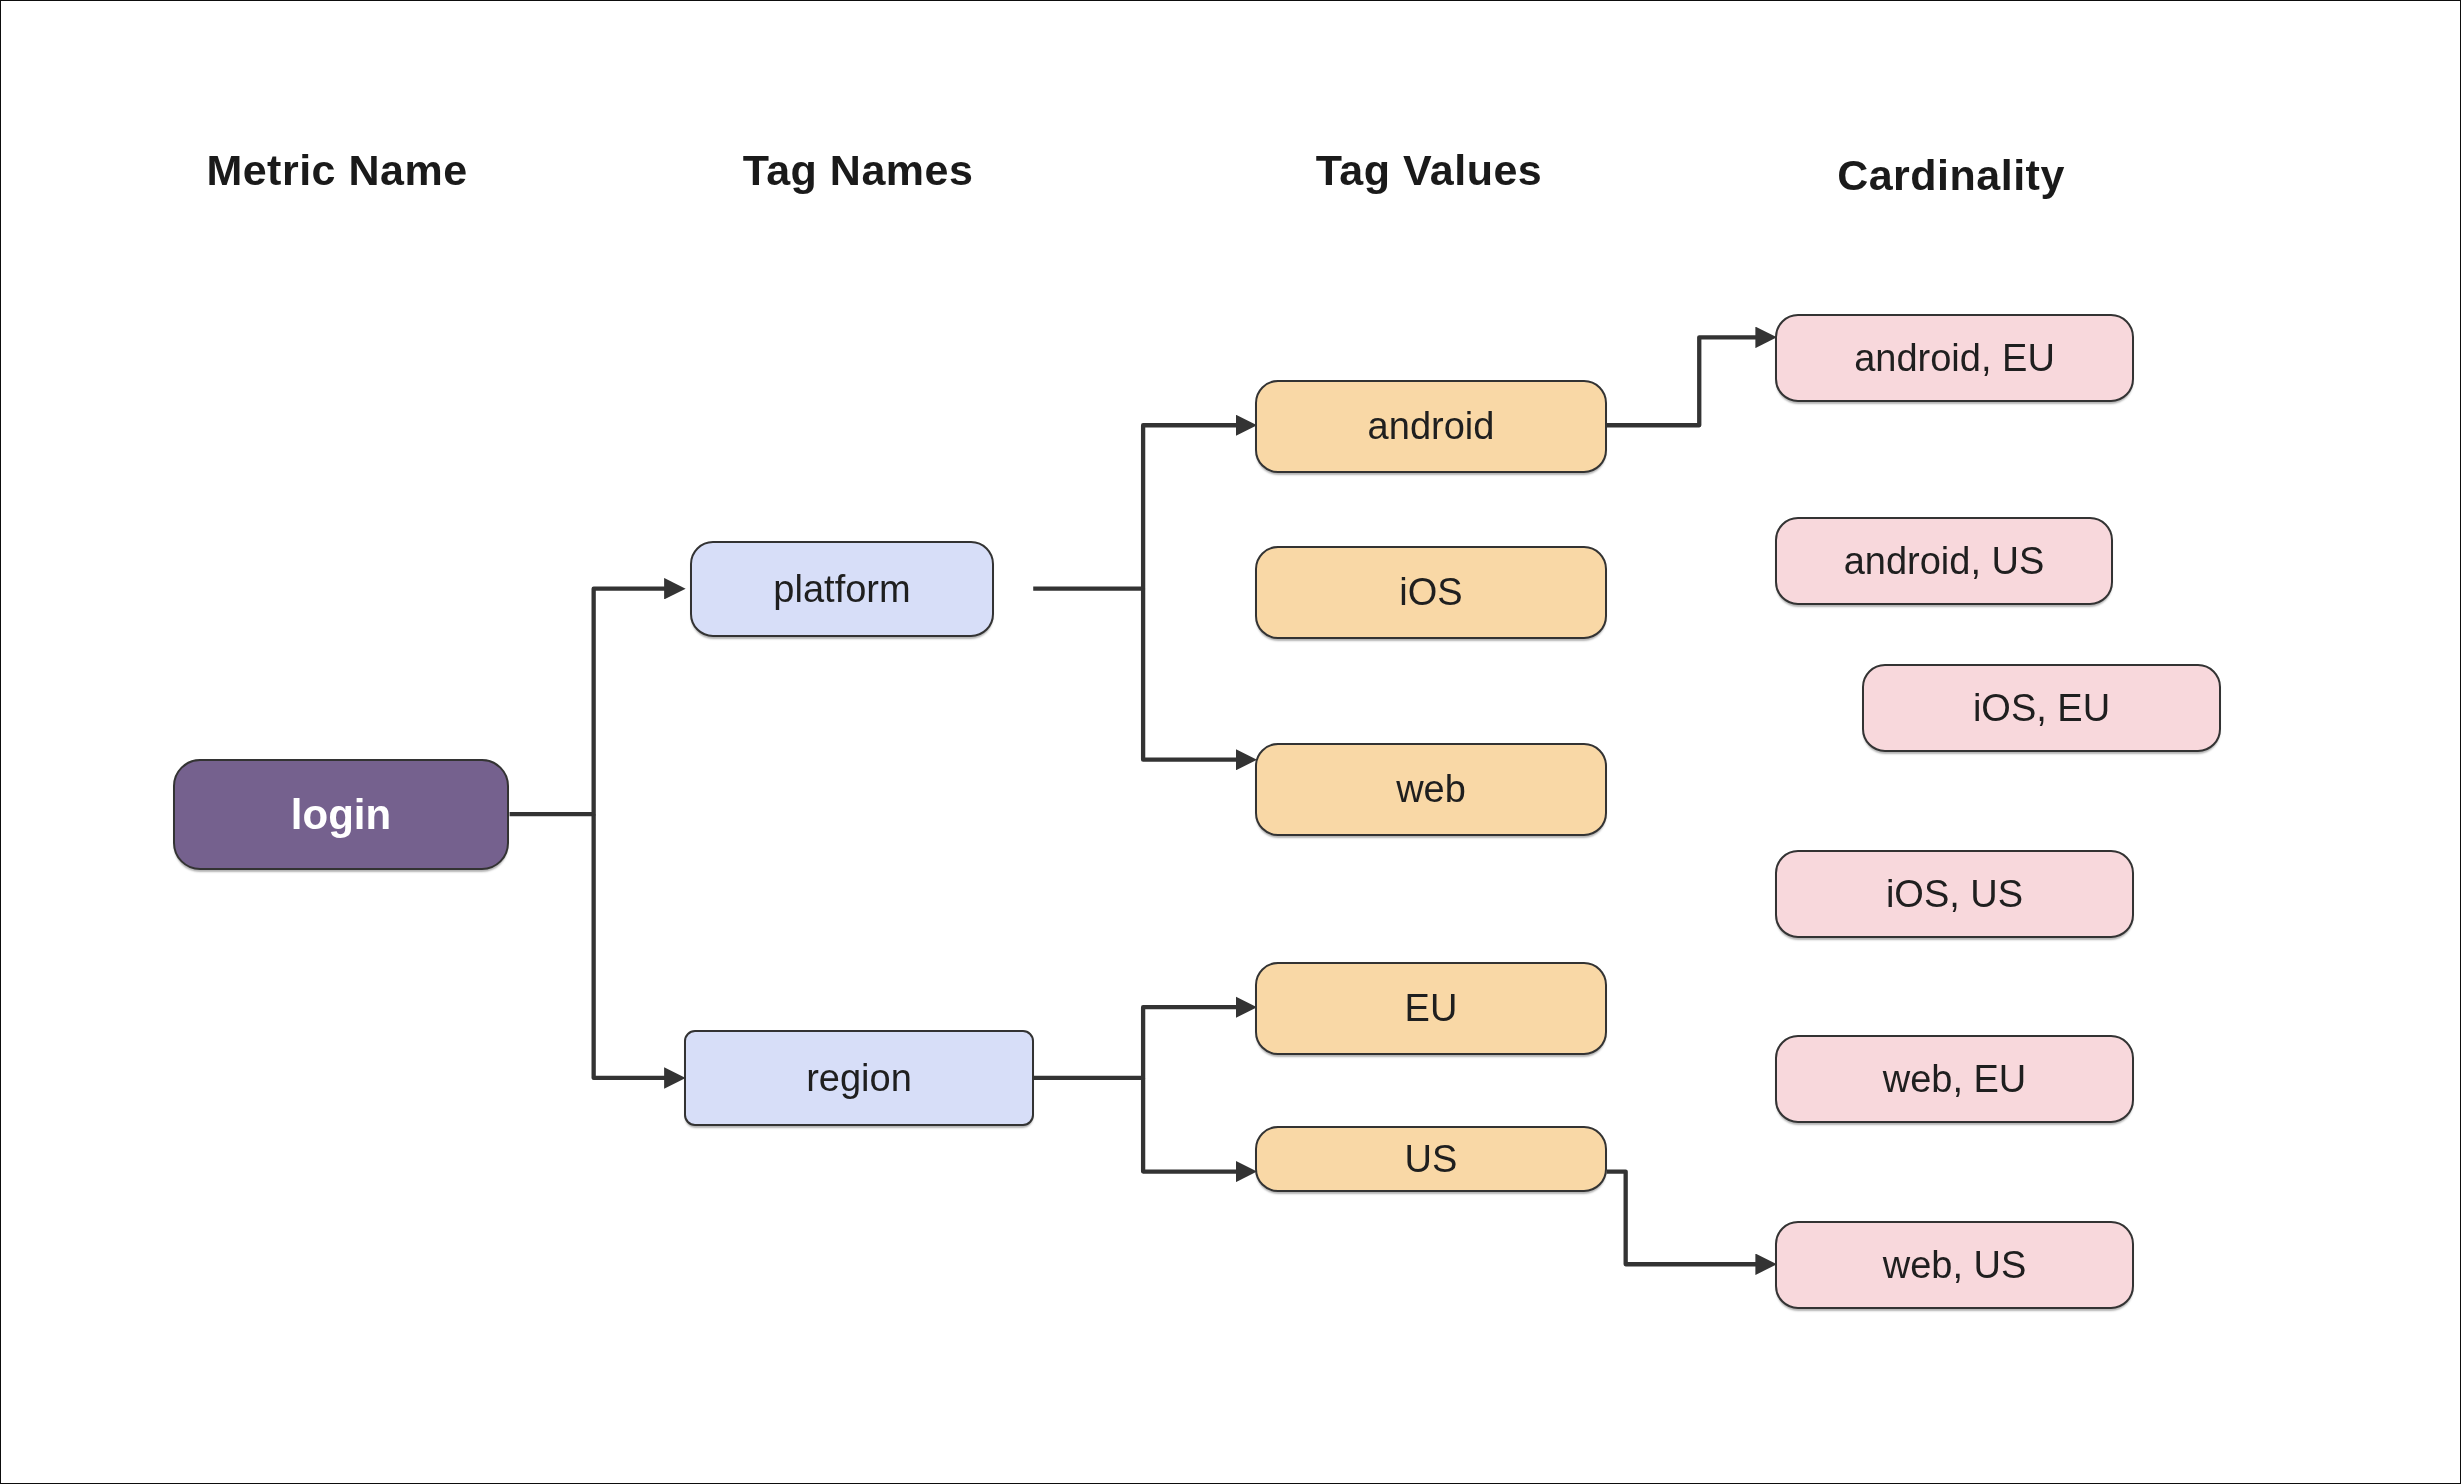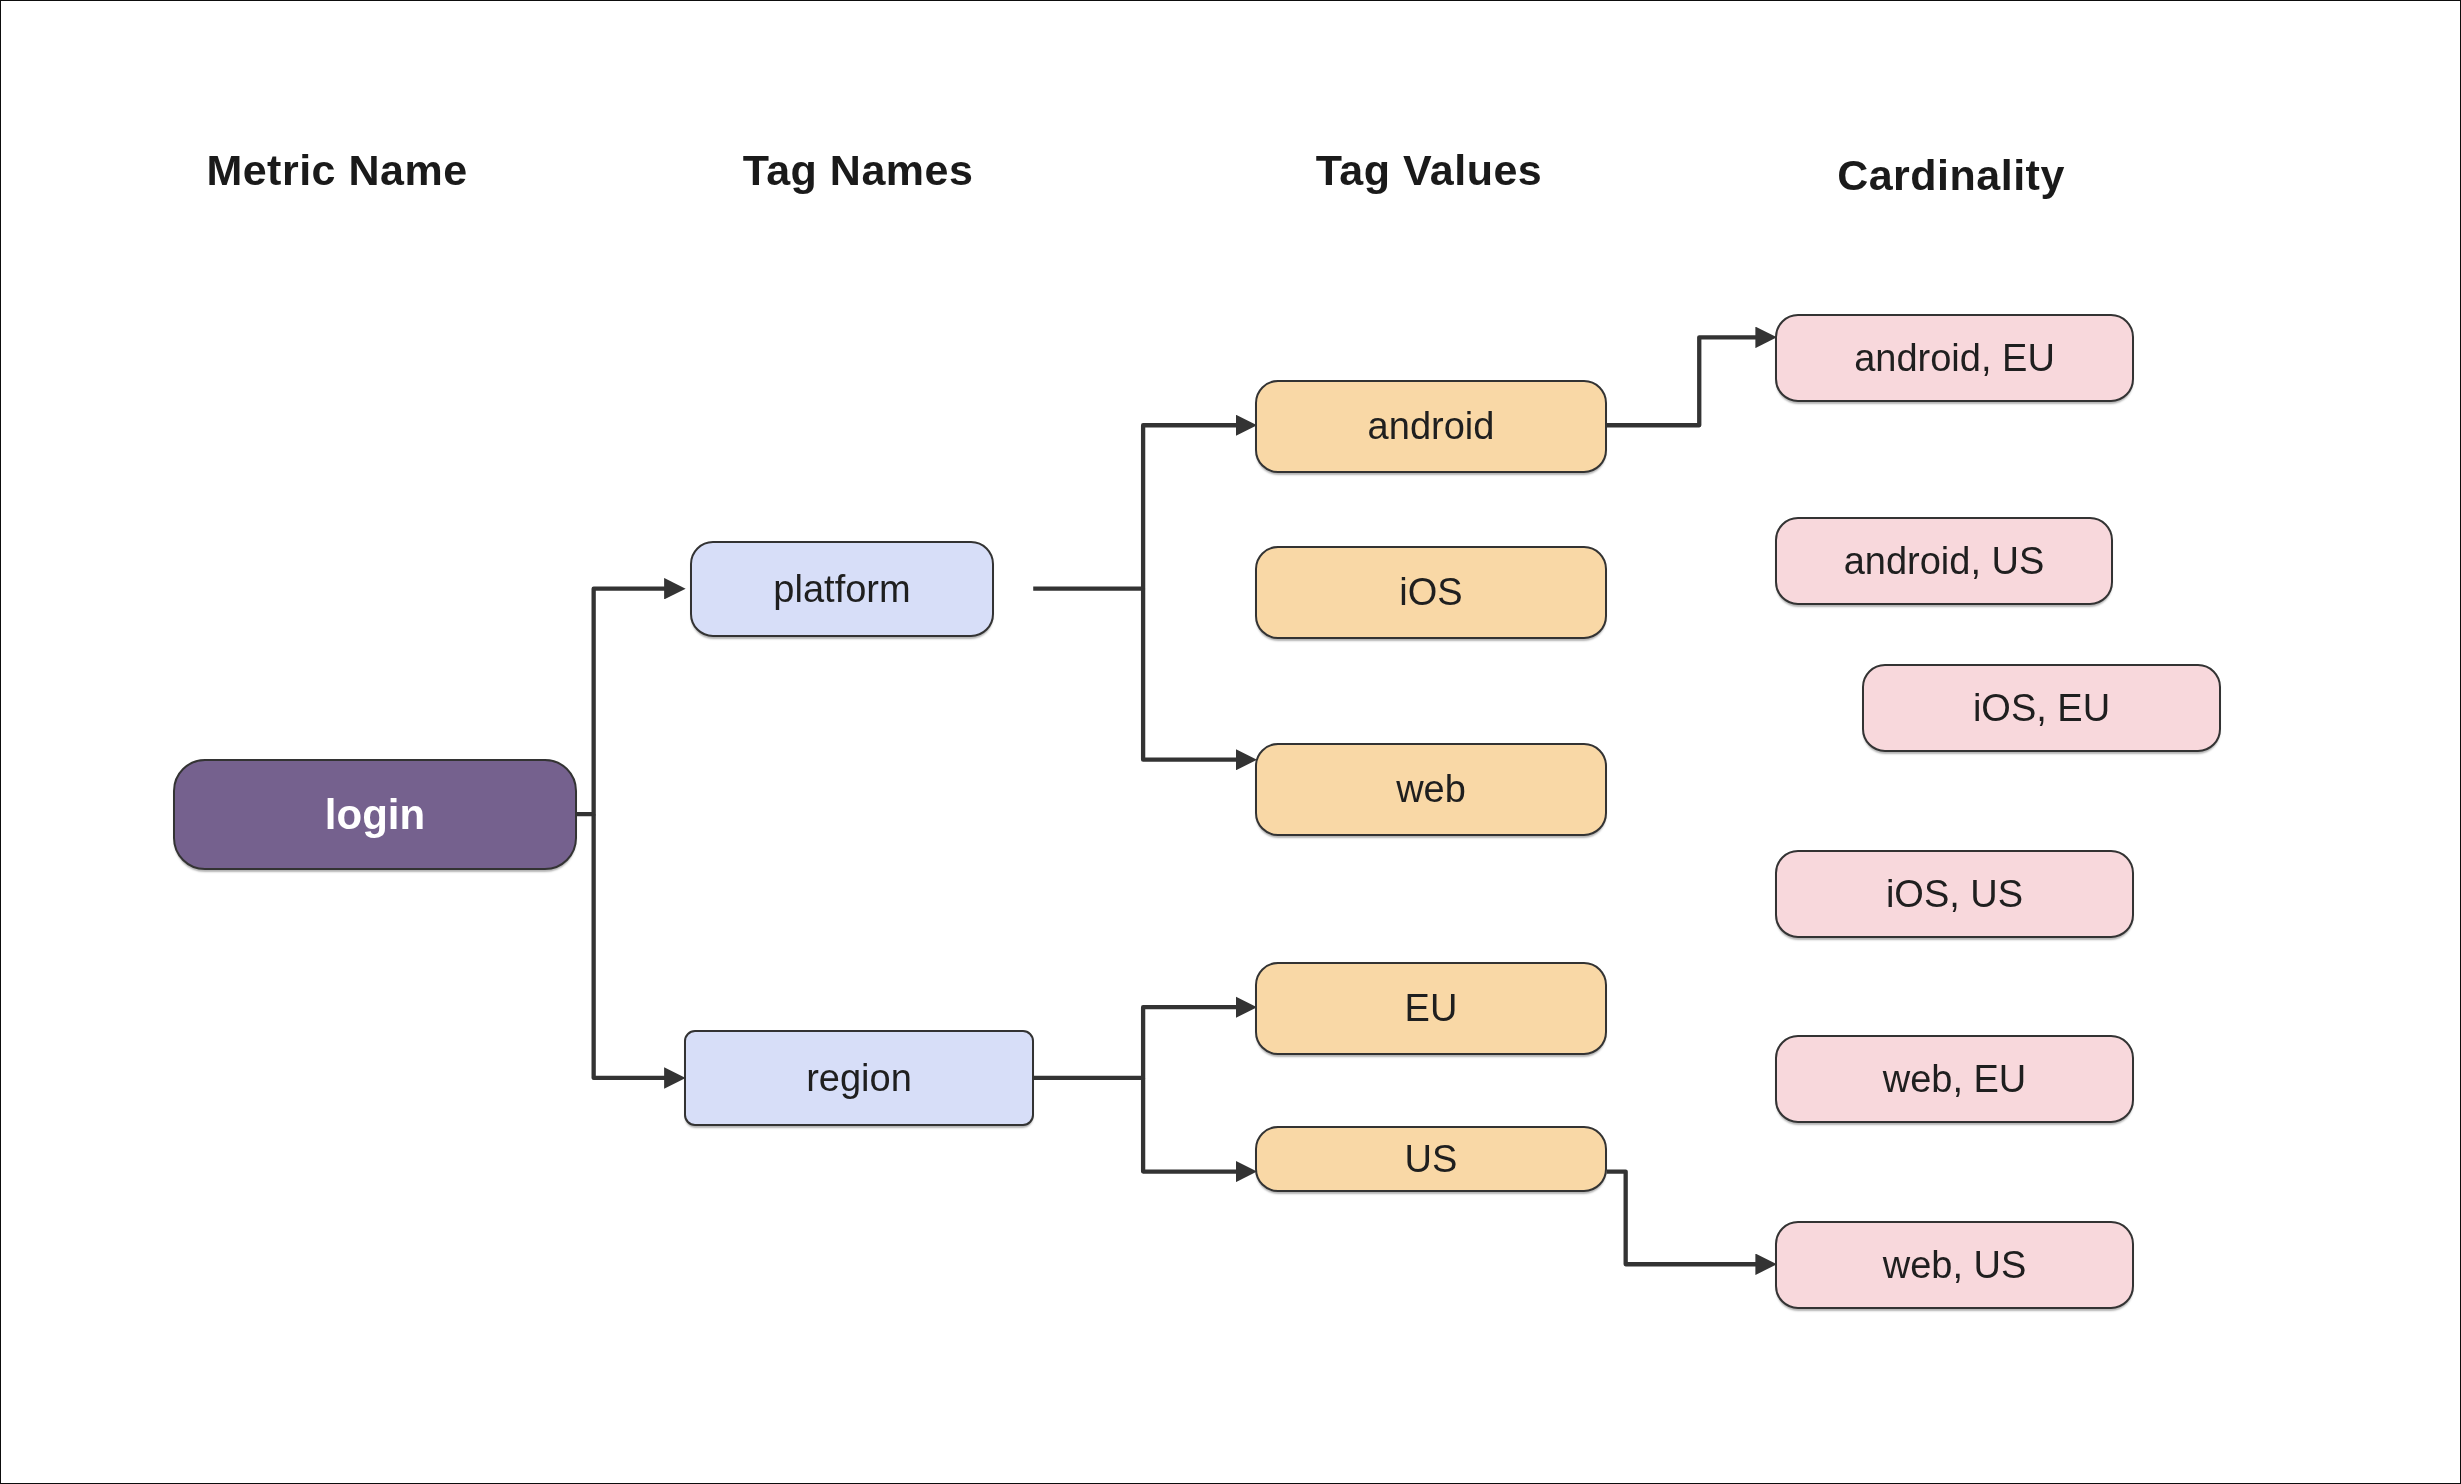--- a/index.html
+++ b/index.html
@@ -95,21 +95,21 @@
     <path class="wire" d="M 532 851 H 620 V 615 H 696" marker-end="url(#arrowhead)"></path>
     <path class="wire" d="M 620 851 V 1127 H 696" marker-end="url(#arrowhead)"></path>
     <path class="wire" d="M 1080 615 H 1195 V 444 H 1294" marker-end="url(#arrowhead)"></path>
     <path class="wire" d="M 1195 615 V 794 H 1294" marker-end="url(#arrowhead)"></path>
     <path class="wire" d="M 1680 444 H 1777 V 352 H 1838" marker-end="url(#arrowhead)"></path>
     <path class="wire" d="M 1080 1127 H 1195 V 1053 H 1294" marker-end="url(#arrowhead)"></path>
     <path class="wire" d="M 1195 1127 V 1225 H 1294" marker-end="url(#arrowhead)"></path>
     <path class="wire" d="M 1680 1225 H 1700 V 1322 H 1838" marker-end="url(#arrowhead)"></path>
   </svg>
 
-  <div class="node metric" style="left:172px; top:758px; width:404px; height:111px;border-radius:32px;">login</div>
+  <div class="node metric" style="left:172px; top:758px; width:336px; height:111px;">login</div>
 
   <div class="node tagname" style="left:689px; top:540px; width:304px; height:96px;">platform</div>
   <div class="node tagname" style="left:683px; top:1029px; width:350px; height:96px;border-radius:11px;">region</div>
 
   <div class="node tagvalue" style="left:1254px; top:379px; width:352px; height:93px;">android</div>
   <div class="node tagvalue" style="left:1254px; top:545px; width:352px; height:93px;">iOS</div>
   <div class="node tagvalue" style="left:1254px; top:712px; width:352px; height:93px;margin-top:30px;">web</div>
   <div class="node tagvalue" style="left:1254px; top:961px; width:352px; height:93px;">EU</div>
   <div class="node tagvalue" style="left:1254px; top:1125px; width:352px; height:66px;">US</div>
 

